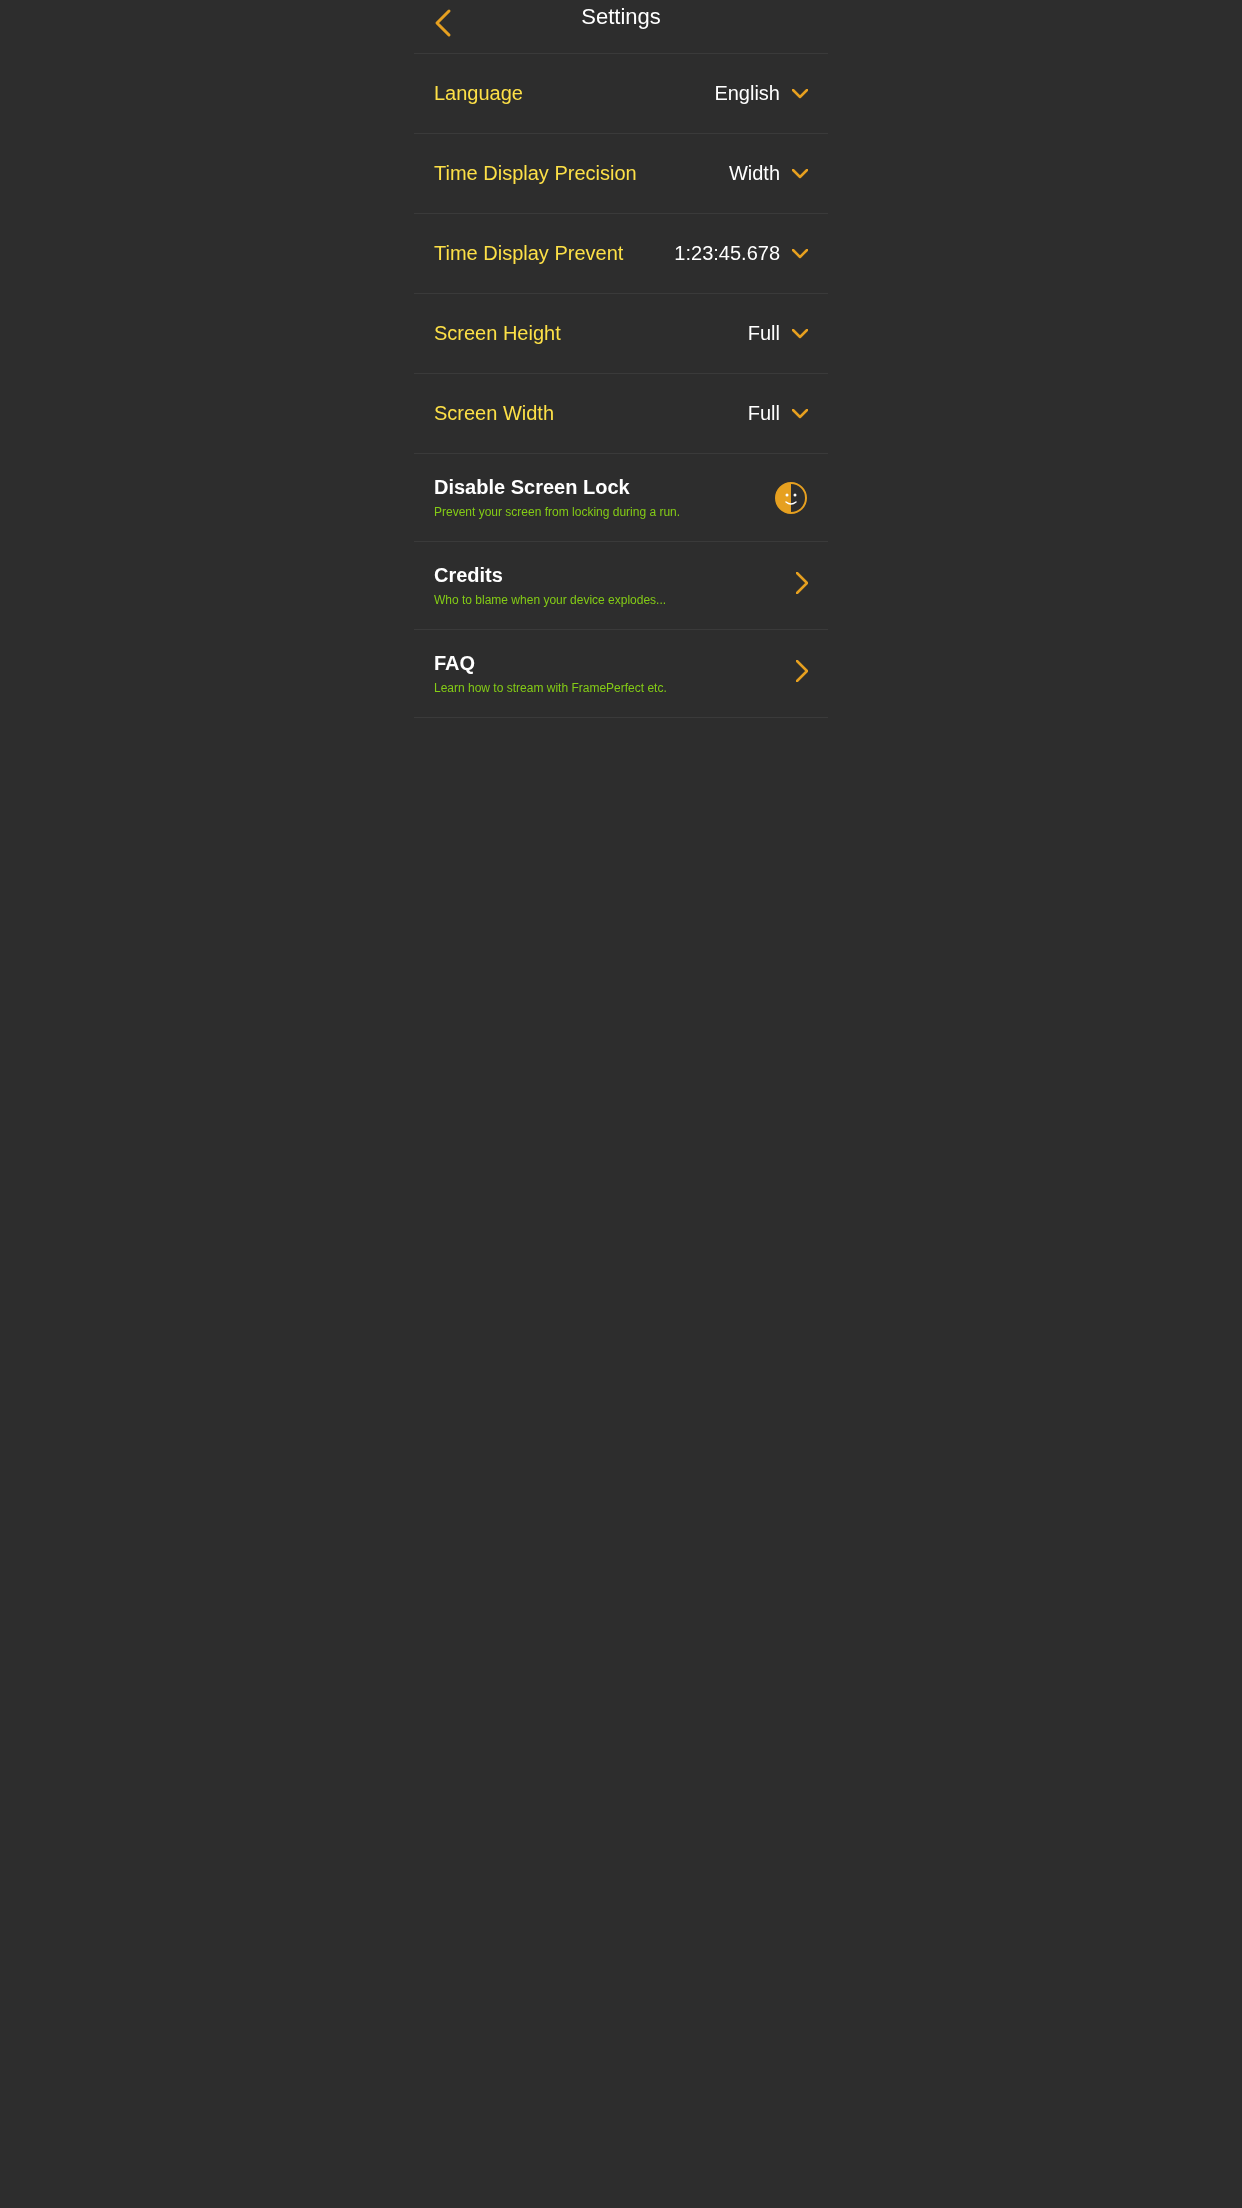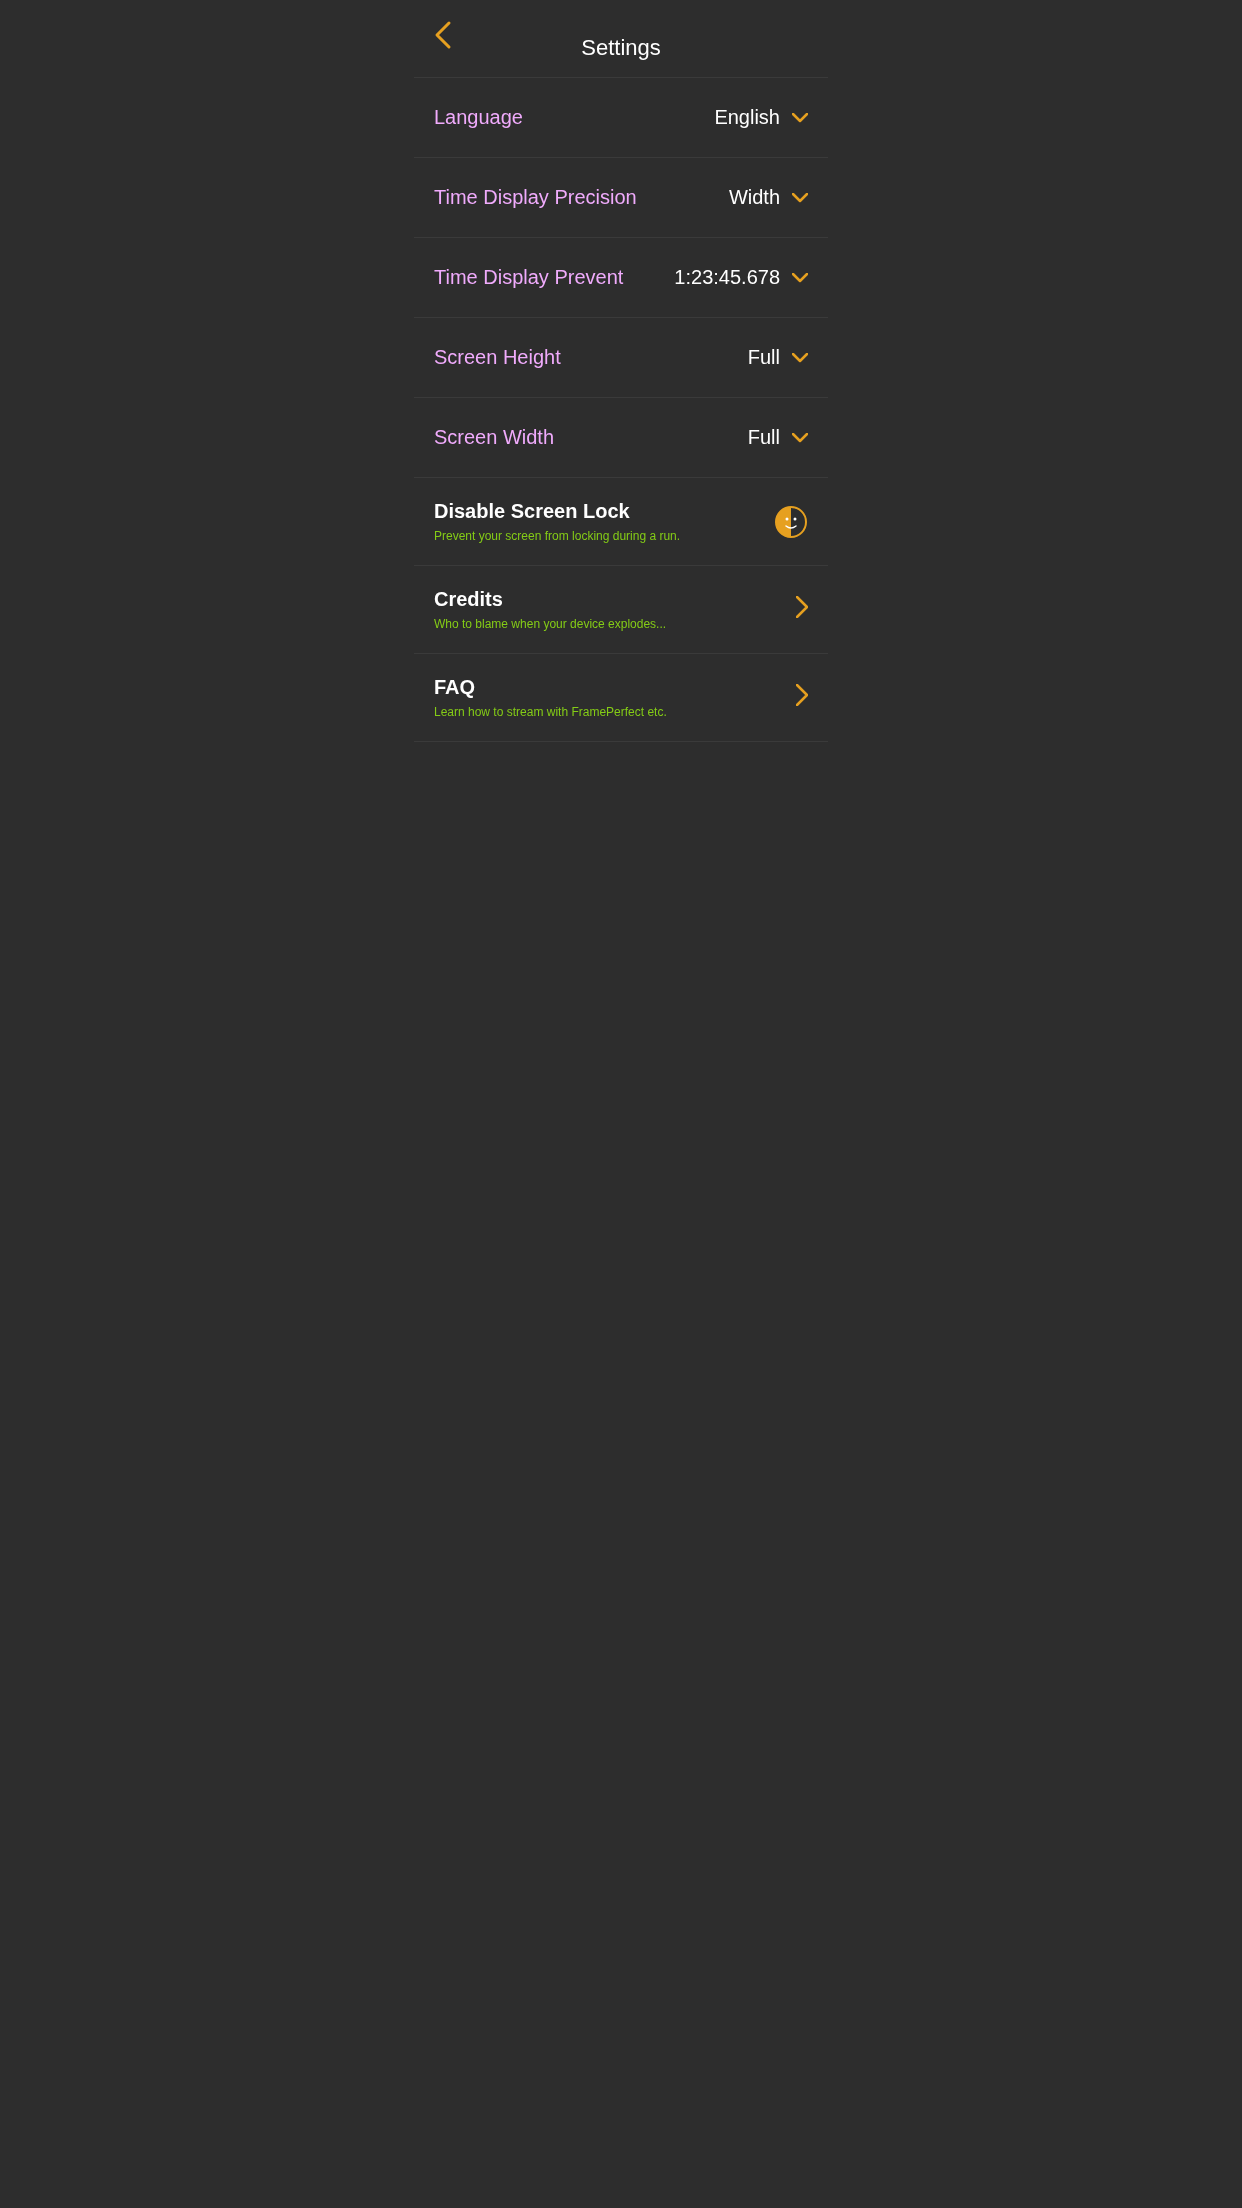--- a/index.html
+++ b/index.html
@@ -13,22 +13,22 @@
       background-color: #2d2d2d;
       color: #ffffff;
       font-family: -apple-system, BlinkMacSystemFont, 'Helvetica Neue', Arial, sans-serif;
       width: 414px;
       margin: 0 auto;
       min-height: 736px;
     }
 
     .header {
       display: flex;
-      align-items: flex-end;
-      padding: 16px 20px;
+      align-items: flex-start;
+      padding: 4px 20px;
       background-color: #2d2d2d;
       border-bottom: 1px solid #3a3a3a;
       position: relative;
     }
 
     .back-button {
       color: #e6a020;
       font-size: 28px;
       cursor: pointer;
       padding: 4px 8px 4px 0;
@@ -52,21 +52,21 @@
       display: flex;
       align-items: center;
       justify-content: space-between;
       padding: 28px 20px;
       border-bottom: 1px solid #3a3a3a;
       cursor: pointer;
     }
 
     .settings-row-label {
       font-size: 20px;
-      color: #f0abfc;
+      color: #fde047;
       font-weight: 400;
     }
 
     .settings-row-value {
       display: flex;
       align-items: center;
       gap: 12px;
       color: #ffffff;
       font-size: 20px;
     }

